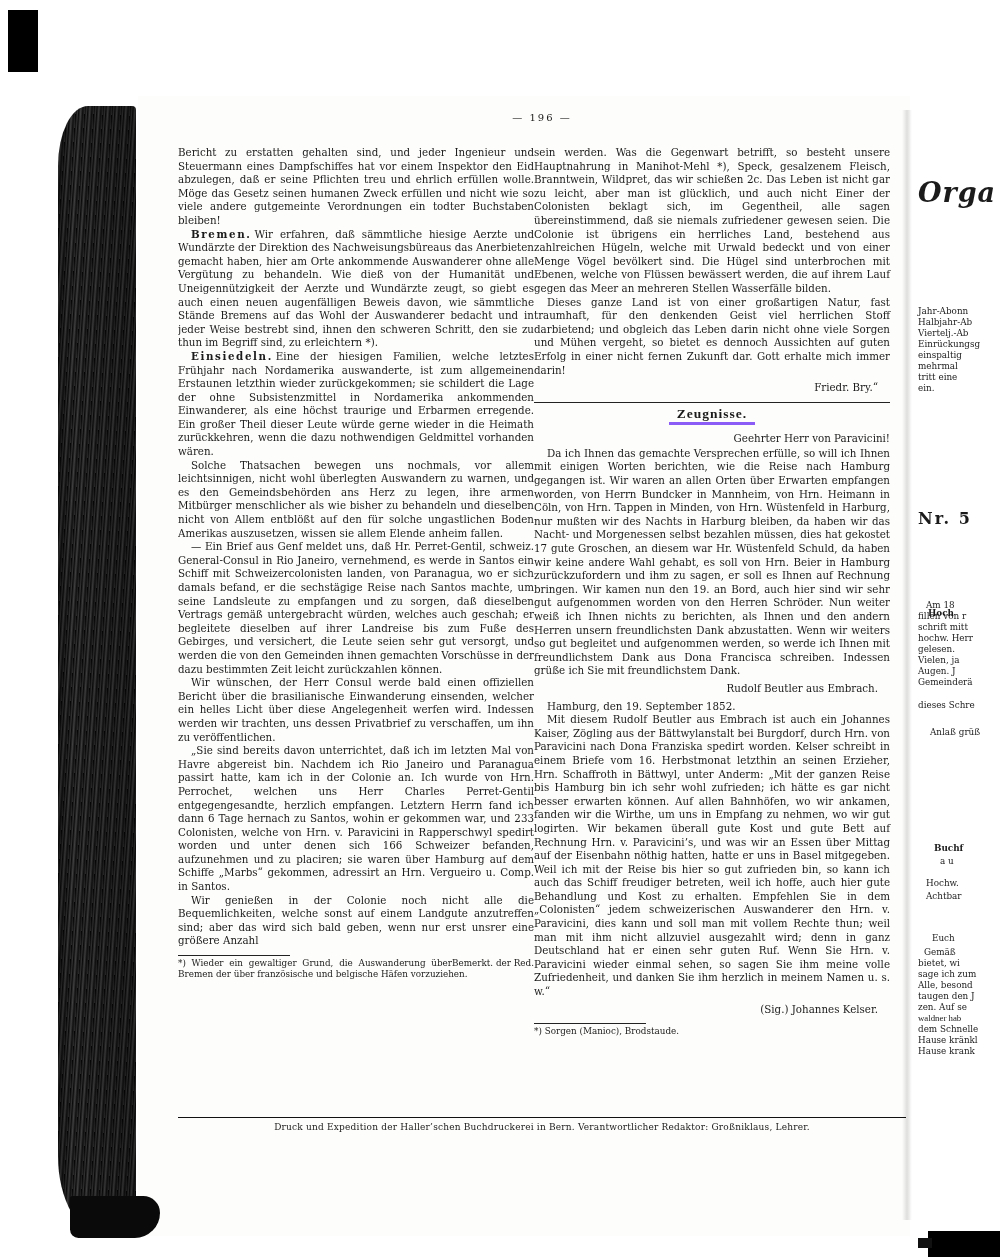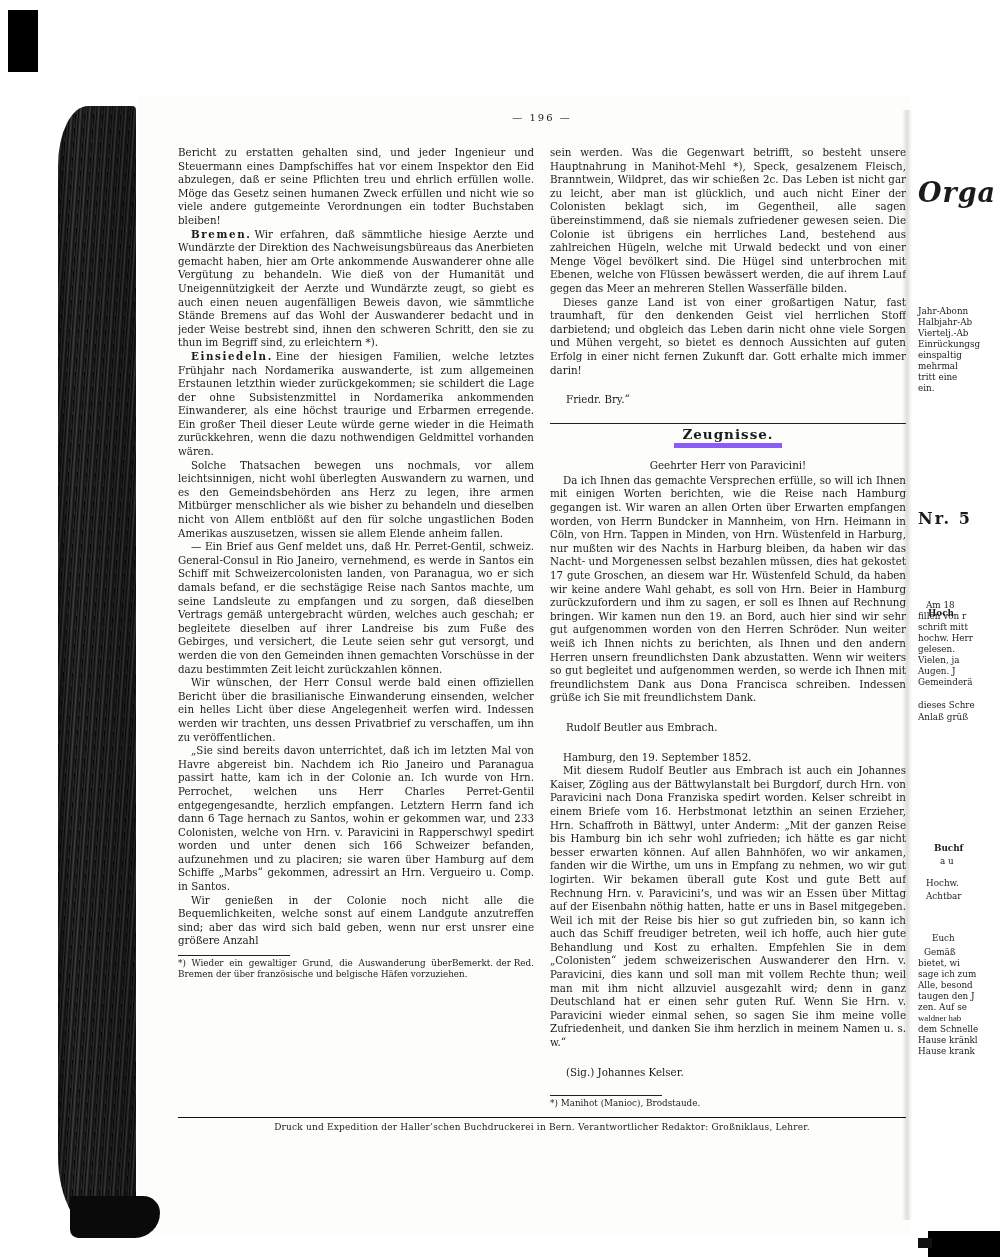--- a/index.html
+++ b/index.html
@@ -26,31 +26,31 @@
   .gutter-shadow{
     position:absolute;left:902px;top:110px;width:10px;height:1110px;
     background:linear-gradient(to right, rgba(0,0,0,0), rgba(0,0,0,.12), rgba(0,0,0,0));
   }
   .page-number{
     position:absolute;left:178px;top:112px;width:728px;text-align:center;
     font-size:10px;letter-spacing:2px;
   }
   .columns{
     position:absolute;left:178px;top:146px;width:728px;height:964px;
-    display:flex;gap:16px;overflow:hidden;
+    display:flex;overflow:hidden;
   }
   .col{width:356px;font-size:10.3px;line-height:13.6px;text-align:justify;}
   .para{margin:0;text-indent:13px;}
   .para.flush{text-indent:0;}
   .lead{font-weight:bold;letter-spacing:1.6px;margin-right:3px;}
-  .sig{margin:16px;padding-right:8px;}
+  .sig{margin:4px;text-align:right;padding-right:8px;}
   .heading-rule{border:0;border-top:1px solid #222;width:356px;margin:7px auto 4px;}
   .section-heading{text-align:center;font-size:13.5px;font-weight:bold;letter-spacing:1px;margin:0 0 3px;}
-  .section-heading span{border-bottom:5px solid #8b5cf6;padding:0 8px 1px;}
-  .salutation{text-align:center;margin:18px 0 1px;text-indent:0;}
+  .section-heading span{border-bottom:3px solid #8b5cf6;padding:0 8px 1px;font-family:Liberation Serif, serif;}
+  .salutation{text-align:right;margin:12px 0 1px;text-indent:0;}
   .footnote-rule{border:0;border-top:1px solid #222;width:112px;margin:7px 0 2px;}
   .footnote{font-size:8.8px;line-height:10.8px;text-align:justify;}
   .footnote .attr{float:right;}
   .imprint-rule{position:absolute;left:178px;top:1117px;width:728px;border:0;border-top:1px solid #111;margin:0;}
   .imprint{
     position:absolute;left:158px;top:1122px;width:768px;text-align:center;
     font-size:9px;letter-spacing:.2px;
   }
   .right-page{position:absolute;left:914px;top:0;width:86px;height:1105px;overflow:hidden;background:#fff;}
   .frag{position:absolute;left:4px;white-space:nowrap;font-size:8.8px;line-height:10px;}
@@ -93,21 +93,21 @@
     <p class="sig">Friedr. Bry.“</p>
     <hr class="heading-rule">
     <h2 class="section-heading"><span>Zeugnisse.</span></h2>
     <p class="para salutation">Geehrter Herr von Paravicini!</p>
     <p class="para"><span>Da ich Ihnen das gemachte Versprechen erfülle, so will ich Ihnen mit einigen Worten berichten, wie die Reise nach Hamburg gegangen ist.  Wir waren an allen Orten über Erwarten empfangen worden, von Herrn Bundcker in Mannheim, von Hrn. Heimann in Cöln, von Hrn. Tappen in Minden, von Hrn. Wüstenfeld in Harburg, nur mußten wir des Nachts in Harburg bleiben, da haben wir das Nacht- und Morgenessen selbst bezahlen müssen, dies hat gekostet 17 gute Groschen, an diesem war Hr. Wüstenfeld Schuld, da haben wir keine andere Wahl gehabt, es soll von Hrn. Beier in Hamburg zurückzufordern und ihm zu sagen, er soll es Ihnen auf Rechnung bringen.  Wir kamen nun den 19. an Bord, auch hier sind wir sehr gut aufgenommen worden von den Herren Schröder.  Nun weiter weiß ich Ihnen nichts zu berichten, als Ihnen und den andern Herren unsern freundlichsten Dank abzustatten.  Wenn wir weiters so gut begleitet und aufgenommen werden, so werde ich Ihnen mit freundlichstem Dank aus Dona Francisca schreiben.  Indessen grüße ich Sie mit freundlichstem Dank.</span></p>
     <p class="sig">Rudolf Beutler aus Embrach.</p>
     <p class="para">Hamburg, den 19. September 1852.</p>
     <p class="para"><span>Mit diesem Rudolf Beutler aus Embrach ist auch ein Johannes Kaiser, Zögling aus der Bättwylanstalt bei Burgdorf, durch Hrn. von Paravicini nach Dona Franziska spedirt worden. Kelser schreibt in einem Briefe vom 16. Herbstmonat letzthin an seinen Erzieher, Hrn. Schaffroth in Bättwyl, unter Anderm: „Mit der ganzen Reise bis Hamburg bin ich sehr wohl zufrieden; ich hätte es gar nicht besser erwarten können.  Auf allen Bahnhöfen, wo wir ankamen, fanden wir die Wirthe, um uns in Empfang zu nehmen, wo wir gut logirten.  Wir bekamen überall gute Kost und gute Bett auf Rechnung Hrn. v. Paravicini’s, und was wir an Essen über Mittag auf der Eisenbahn nöthig hatten, hatte er uns in Basel mitgegeben.  Weil ich mit der Reise bis hier so gut zufrieden bin, so kann ich auch das Schiff freudiger betreten, weil ich hoffe, auch hier gute Behandlung und Kost zu erhalten.  Empfehlen Sie in dem „Colonisten“ jedem schweizerischen Auswanderer den Hrn. v. Paravicini, dies kann und soll man mit vollem Rechte thun; weil man mit ihm nicht allzuviel ausgezahlt wird; denn in ganz Deutschland hat er einen sehr guten Ruf.  Wenn Sie Hrn. v. Paravicini wieder einmal sehen, so sagen Sie ihm meine volle Zufriedenheit, und danken Sie ihm herzlich in meinem Namen u. s. w.“</span></p>
     <p class="sig">(Sig.) Johannes Kelser.</p>
     <hr class="footnote-rule">
-    <div class="footnote">*) Manihot (Manioc), Brodstaude.</div>
+    <div class="footnote">*) Sorgen (Manioc), Brodstaude.</div>
   </div>
 
 </div>
 
 <hr class="imprint-rule">
 <div class="imprint">Druck und Expedition der Haller’schen Buchdruckerei in Bern.   Verantwortlicher Redaktor: Großniklaus, Lehrer.</div>
 
 <div class="right-page">
   <div class="frag masthead" style="top:188px;">Orga</div>
   <div class="frag" style="top:306px;">Jahr-Abonn</div>
@@ -122,21 +122,21 @@
   <div class="frag b" style="top:608px;left:14px;">Hoch</div>
   <div class="frag" style="top:600px;left:12px;">Am 18</div>
   <div class="frag" style="top:611px;">fillen von r</div>
   <div class="frag" style="top:622px;">schrift mitt</div>
   <div class="frag" style="top:633px;">hochw. Herr</div>
   <div class="frag" style="top:644px;">gelesen.</div>
   <div class="frag" style="top:655px;">Vielen, ja</div>
   <div class="frag" style="top:666px;">Augen.  J</div>
   <div class="frag" style="top:677px;">Gemeinderä</div>
   <div class="frag" style="top:700px;">dieses Schre</div>
-  <div class="frag" style="top:712px;">Anlaß grüß</div>
+  <div class="frag" style="top:727px;margin-left:12px;">Anlaß grüß</div>
   <div class="frag b" style="top:843px;left:20px;">Buchf</div>
   <div class="frag" style="top:856px;left:26px;">a u</div>
   <div class="frag" style="top:878px;left:12px;">Hochw.</div>
   <div class="frag" style="top:891px;left:12px;">Achtbar</div>
   <div class="frag" style="top:933px;left:18px;">Euch</div>
   <div class="frag" style="top:947px;left:10px;">Gemäß</div>
   <div class="frag" style="top:958px;">bietet, wi</div>
   <div class="frag" style="top:969px;">sage ich zum</div>
   <div class="frag" style="top:980px;">Alle, besond</div>
   <div class="frag" style="top:991px;">taugen den J</div>

